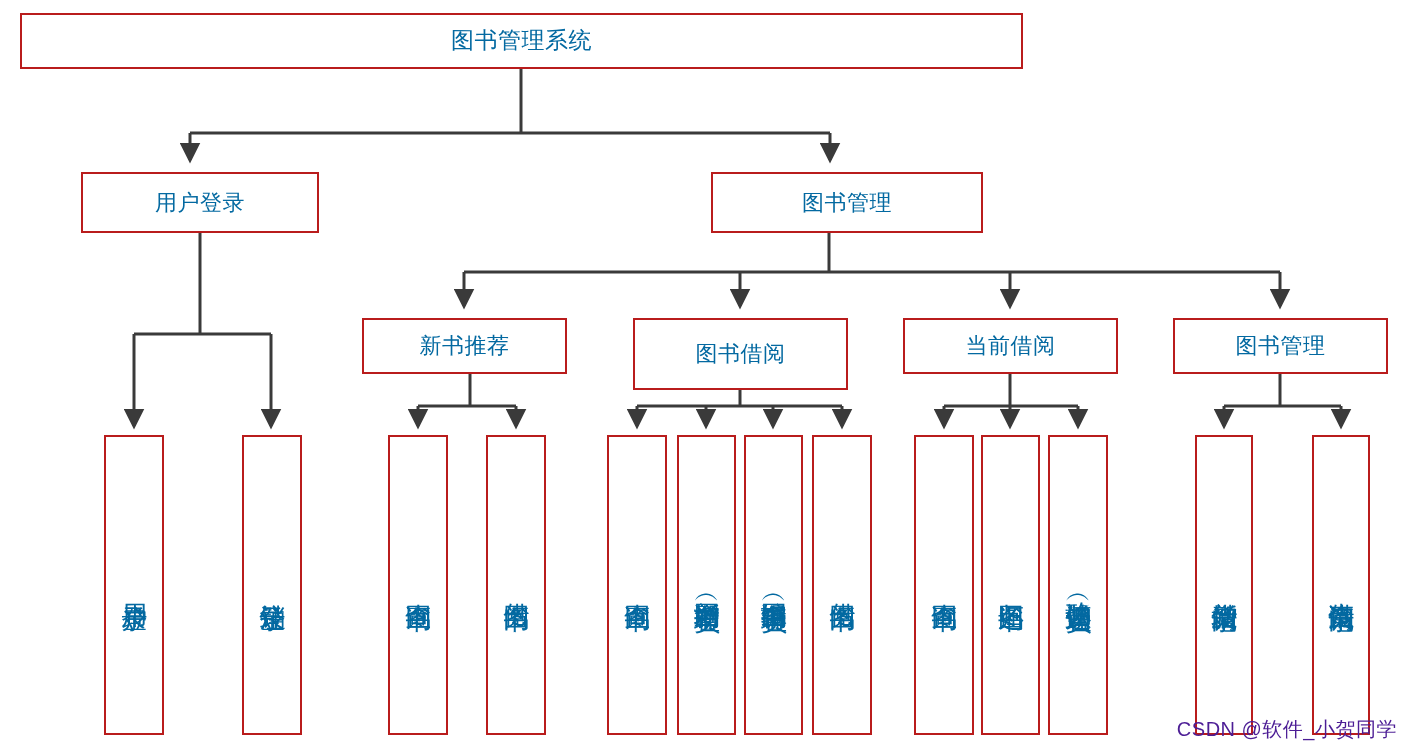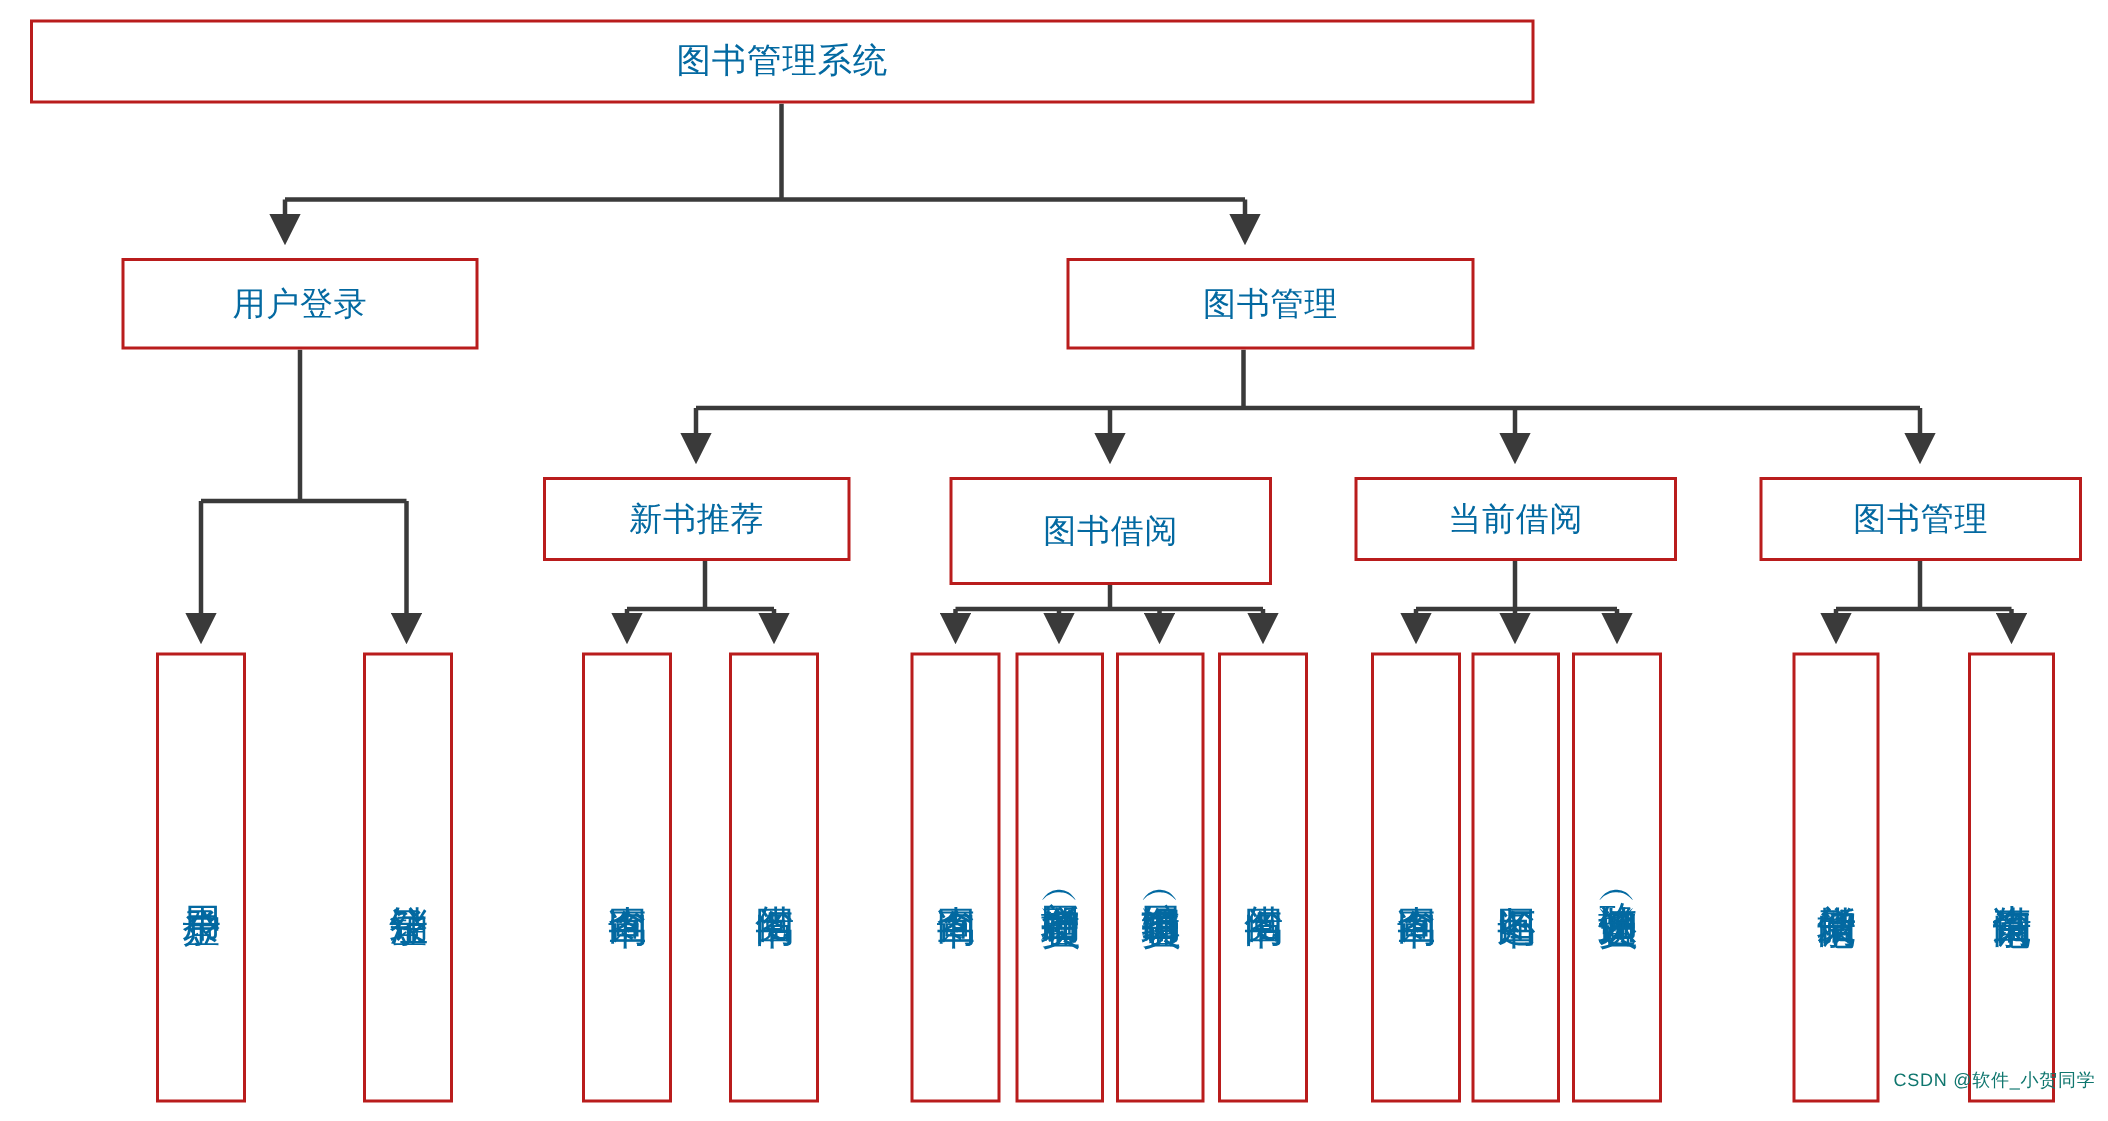--- a/index.html
+++ b/index.html
@@ -35,23 +35,23 @@
     text-orientation:upright;
     font-size:26px;
     line-height:1.15;
     letter-spacing:1px;
     max-height:275px;
   }
   .v-node.tall .lbl{max-height:282px;}
   #watermark{
     position:absolute;
     right:8px;
-    bottom:18px;
-    font-size:12px;
-    color:#0f766e;
+    bottom:4px;
+    font-size:20px;
+    color:#4c1d95;
     white-space:nowrap;
     letter-spacing:0.5px;
     pointer-events:none;
   }
 </style>
 </head>
 <body>
 
 <div id="stage">
 

